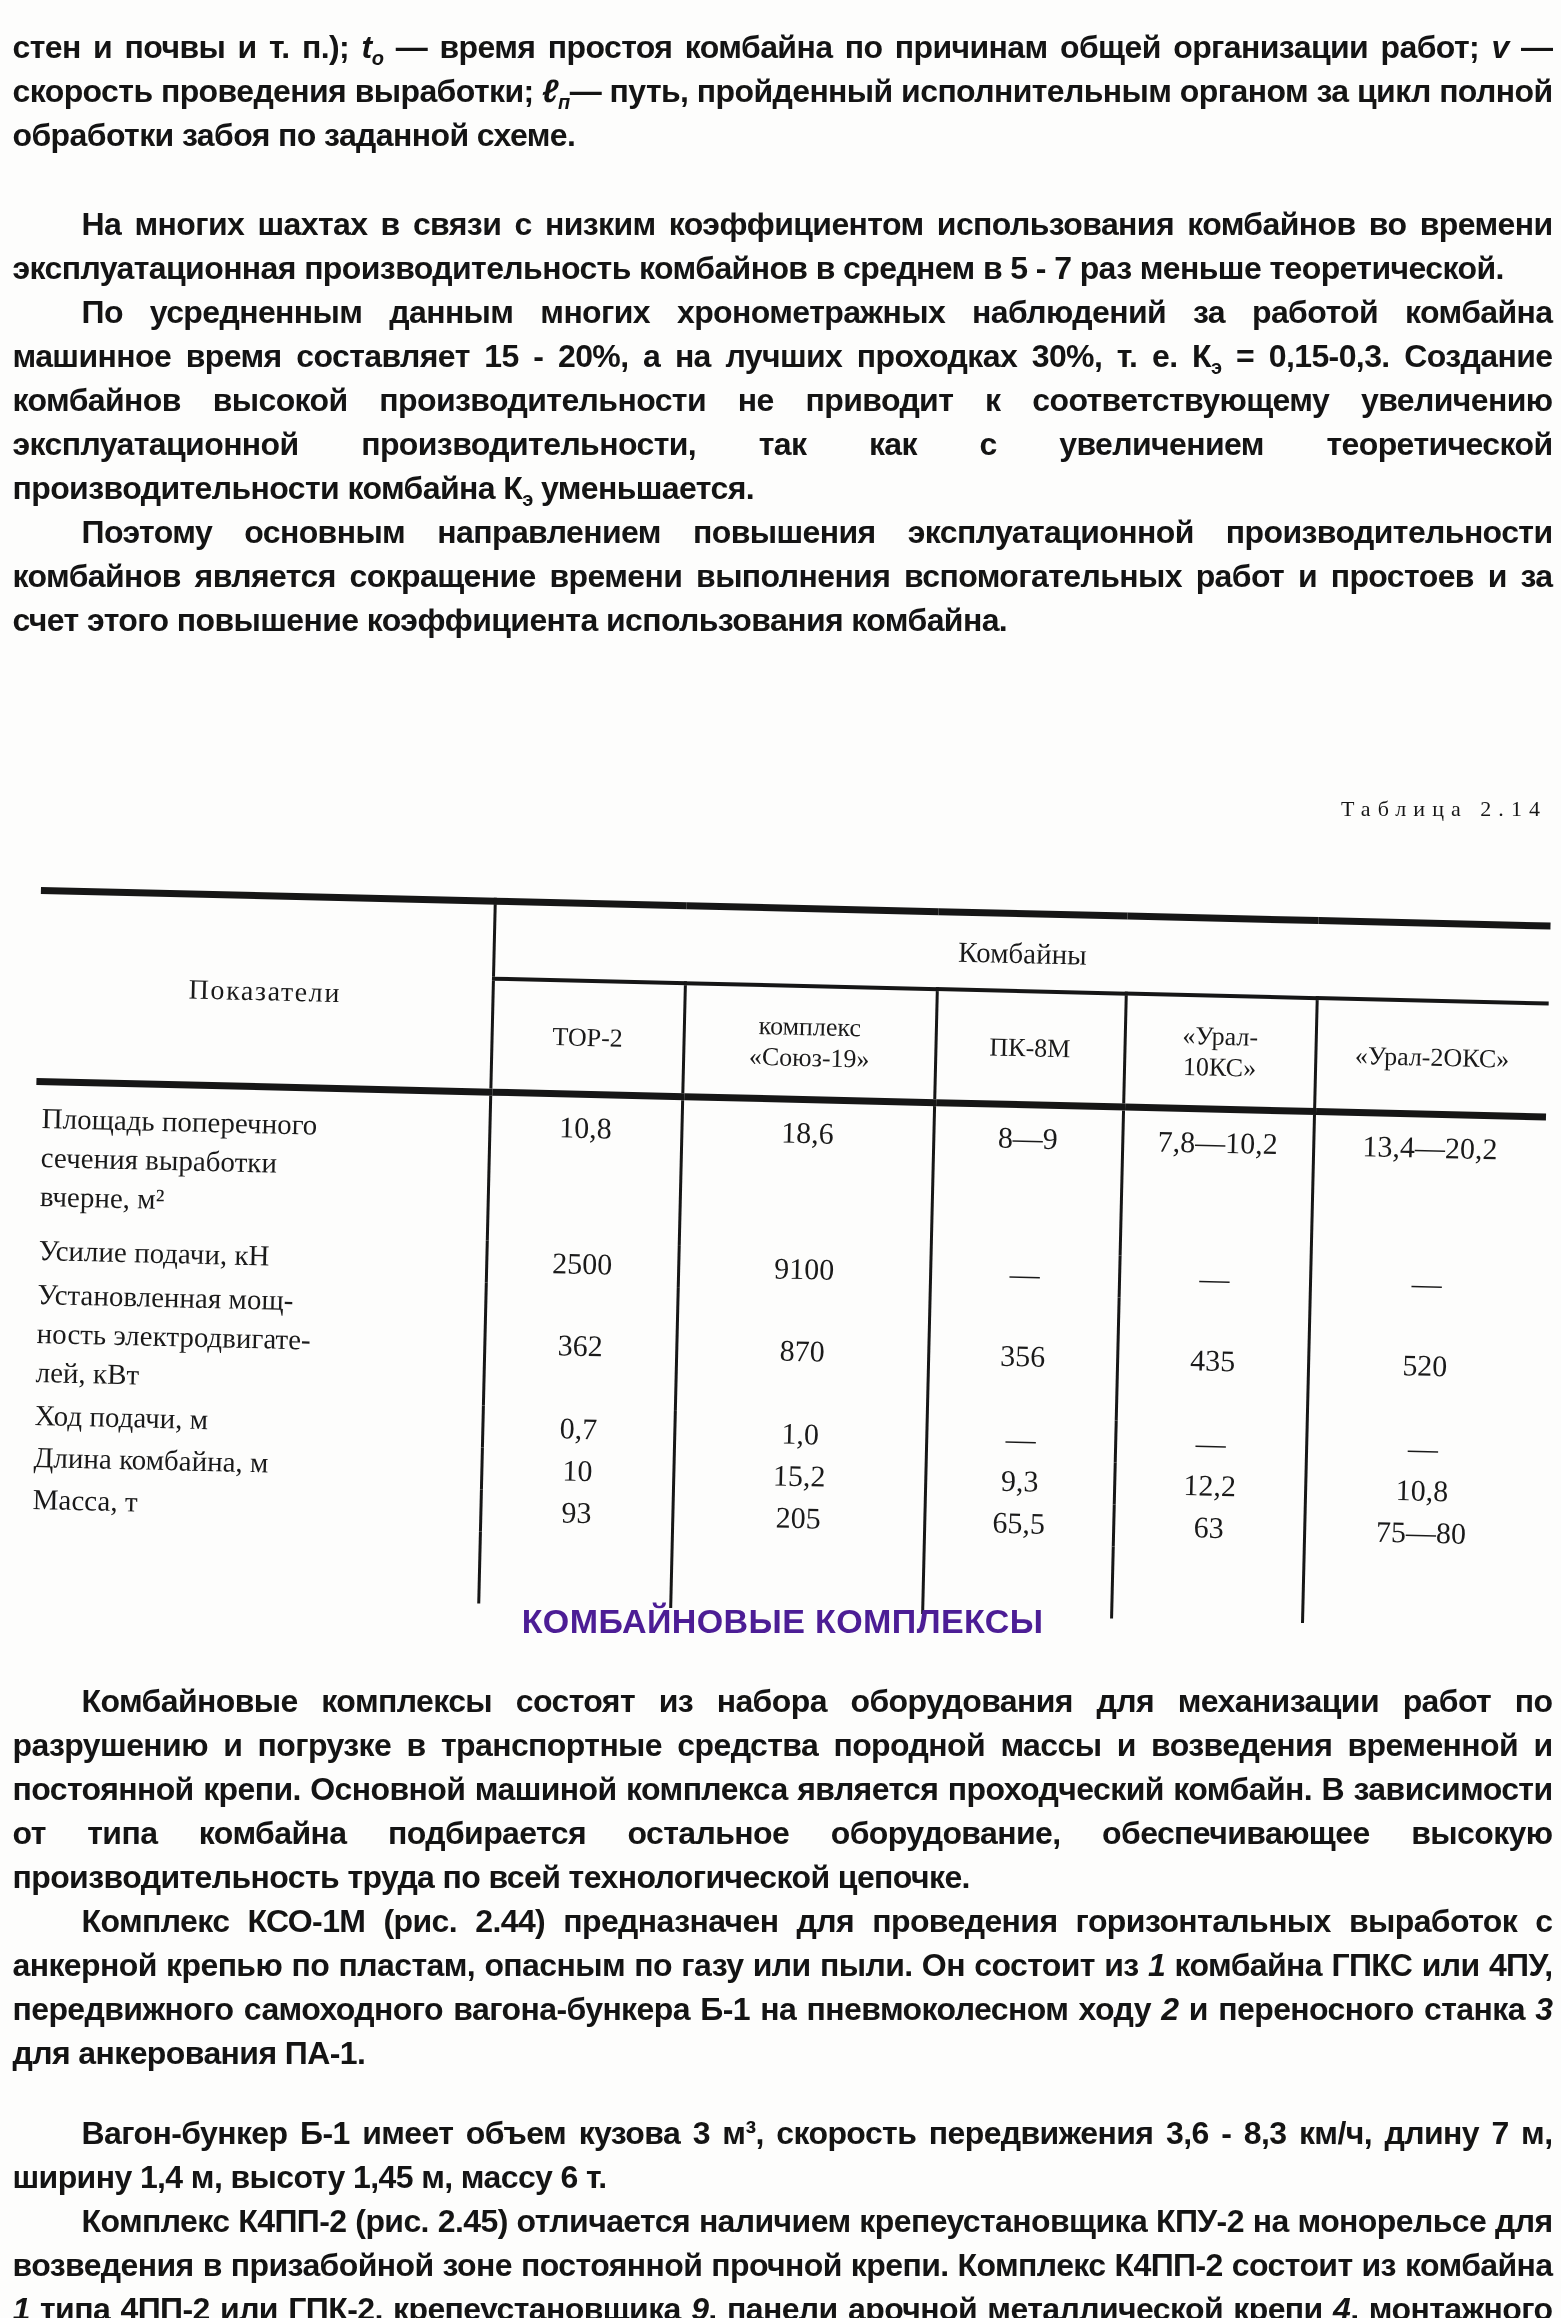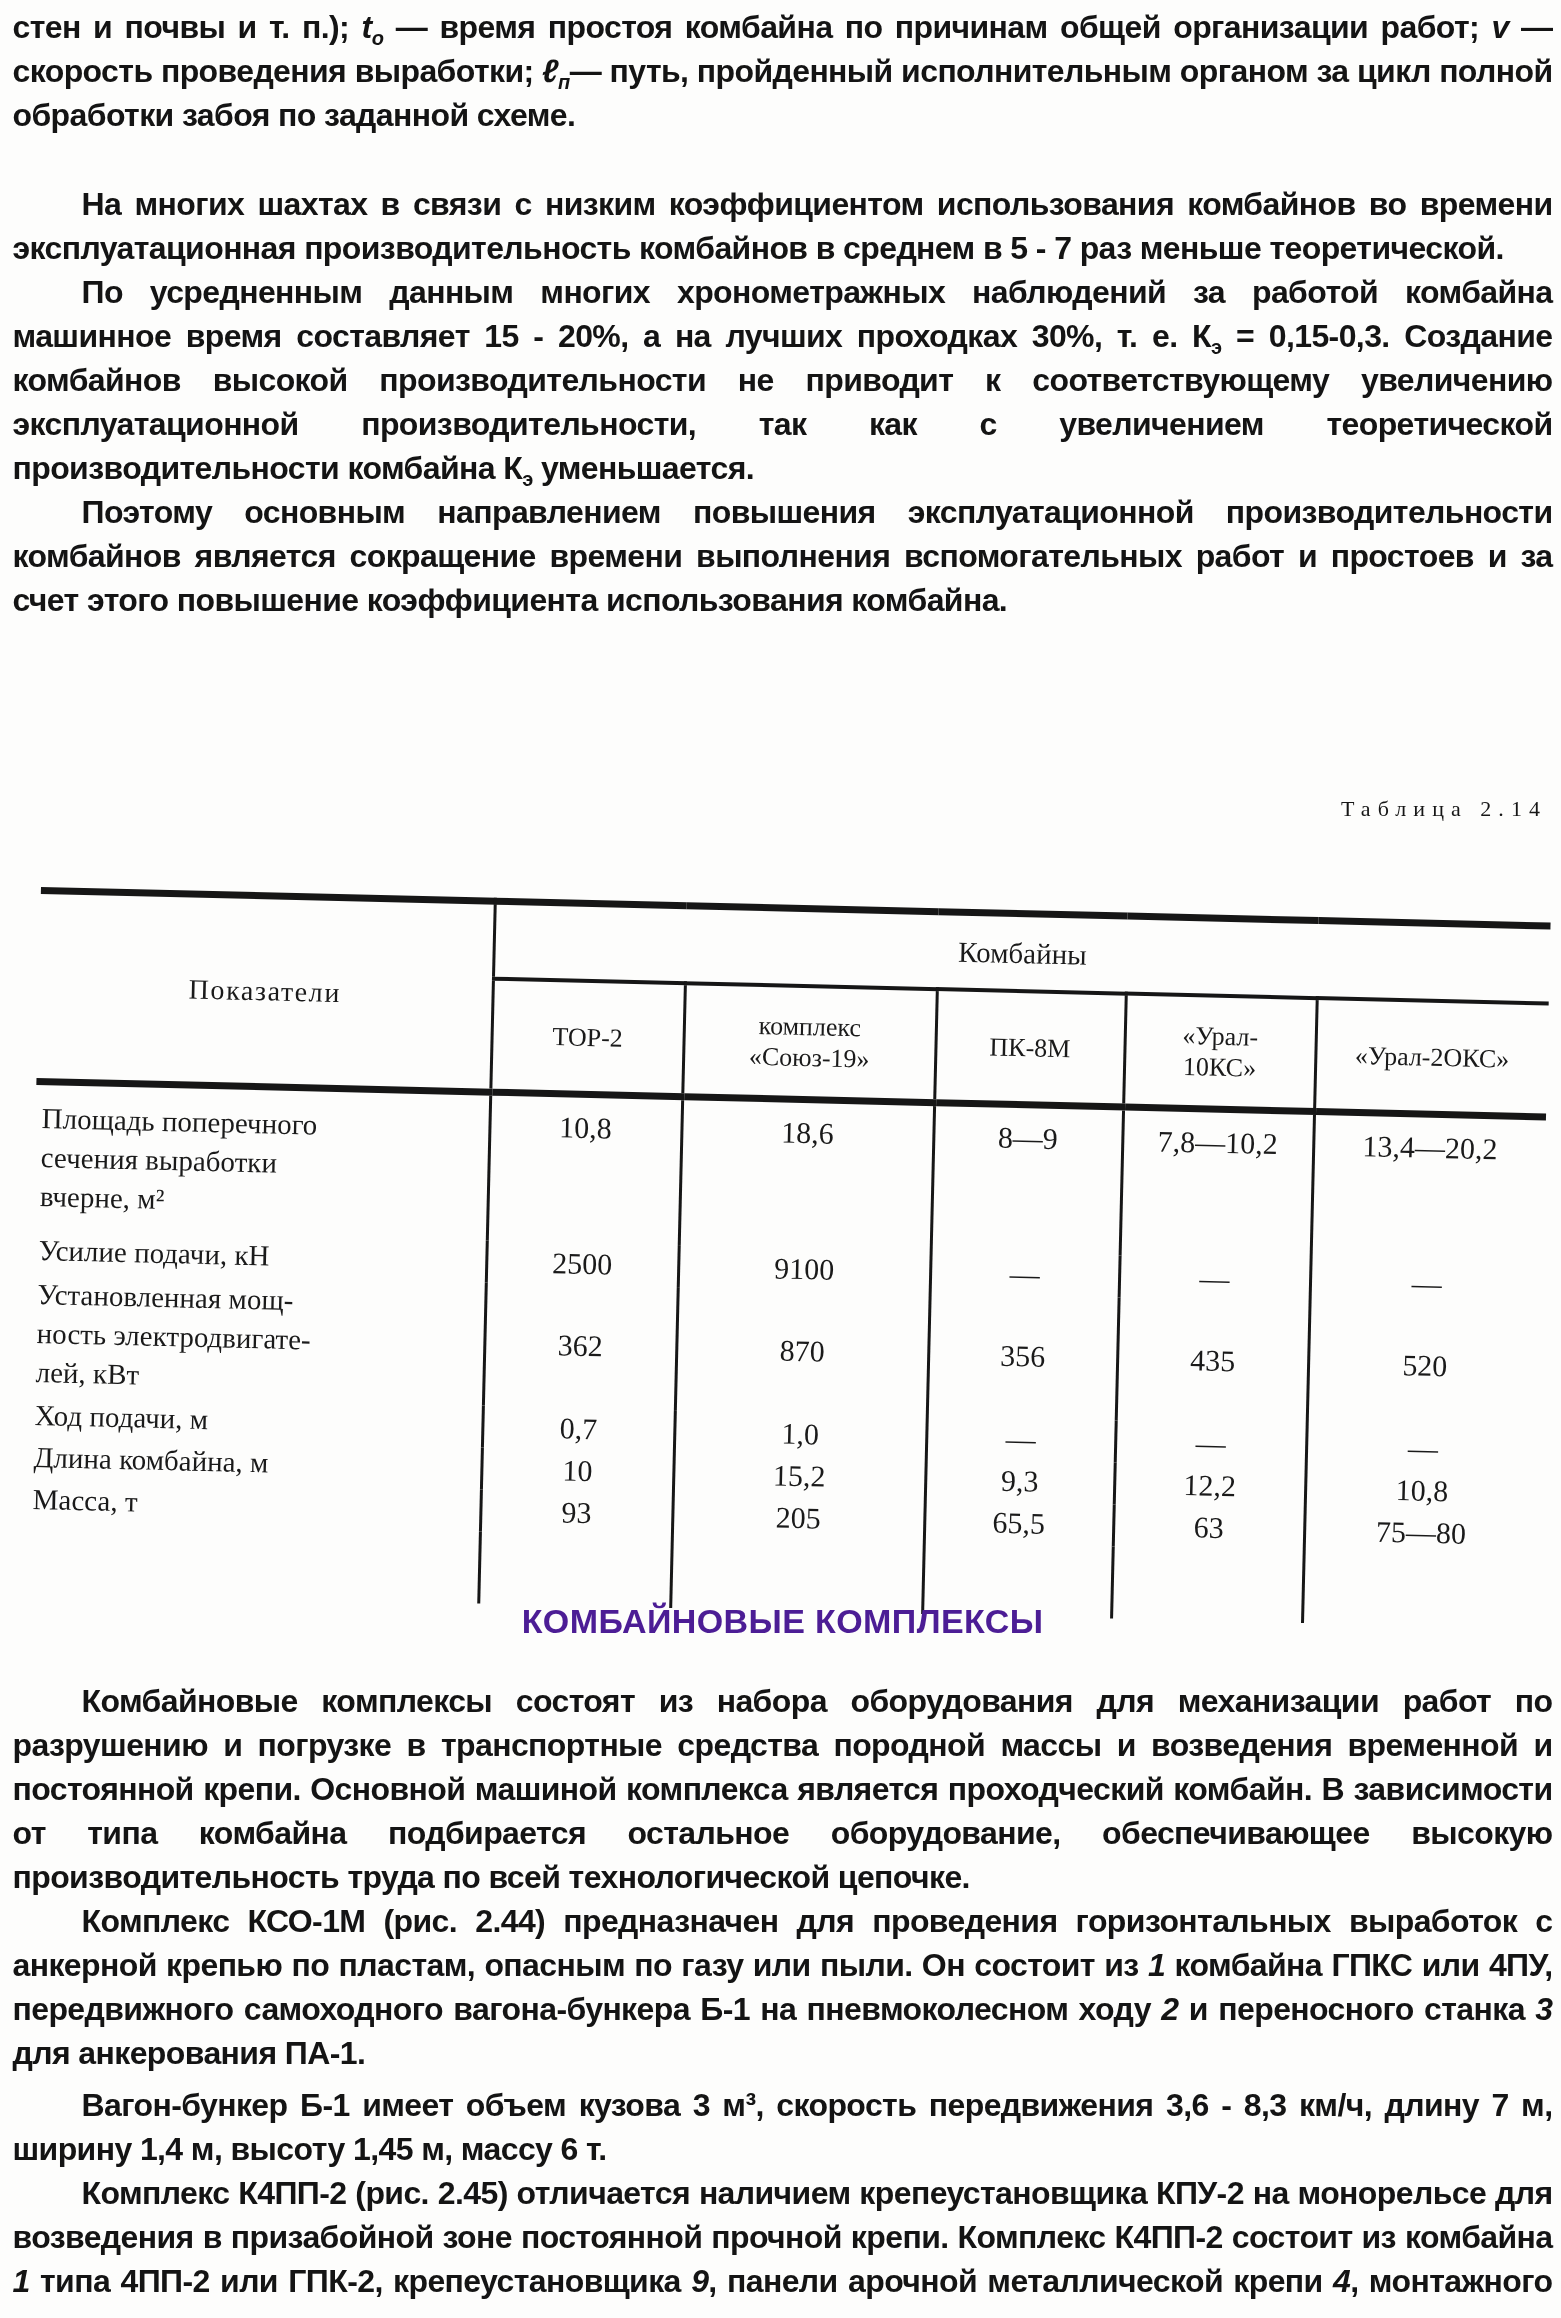--- a/index.html
+++ b/index.html
@@ -21,31 +21,31 @@
     line-height: 44px;
     font-weight: 700;
     letter-spacing: -0.6px;
     text-align: justify;
     color: #141414;
   }
   .bodytext p { margin: 0; }
   .bodytext p.ind { text-indent: 69px; }
   .bodytext p.gap { margin-top: 45px; }
   .bodytext sub { font-size: 20px; line-height: 0; }
-  .intro { position: absolute; top: 5px; left: 12.5px; width: 1540px; }
+  .intro { position: absolute; top: 25px; left: 12.5px; width: 1540px; }
   .section-block { position: absolute; top: 1599px; left: 12.5px; width: 1540px; }
   .section-heading {
     text-align: center;
     font-size: 34px;
     font-weight: 700;
     letter-spacing: 0.4px;
     margin: 0 0 36px 0;
     color: #4c1d95;
   }
-  .section-block p.extra-gap { margin-top: 8px; }
+  .section-block p.extra-gap { margin-top: 36px; }
   
   .tbl-caption {
     position: absolute;
     top: 796px; right: 14px;
     font-family: "Liberation Serif", serif;
     font-size: 22px;
     letter-spacing: 0.32em;
     color: #161616;
   }
   

